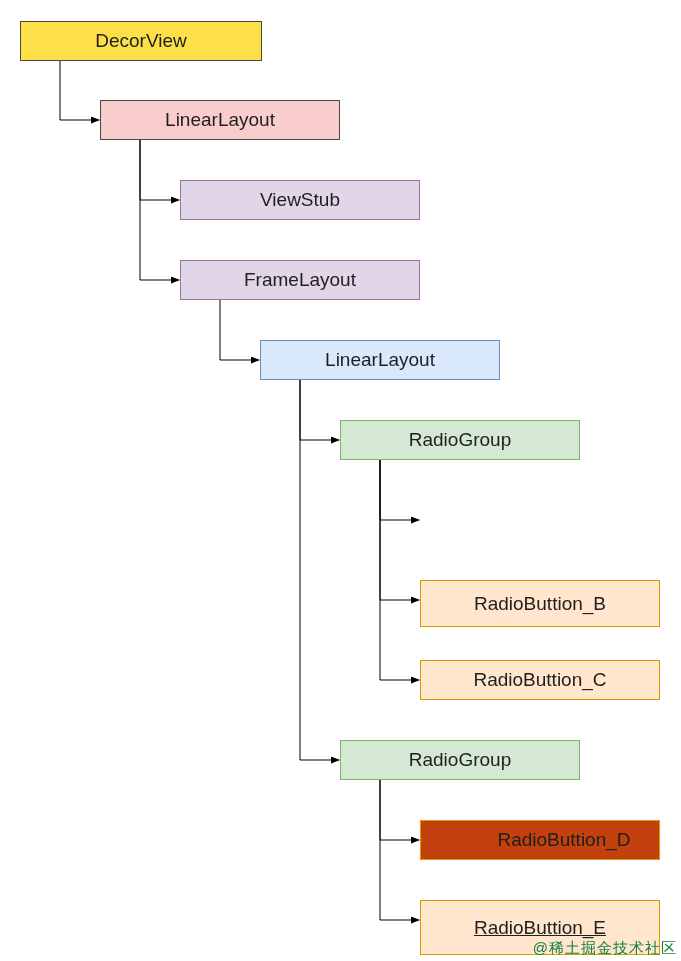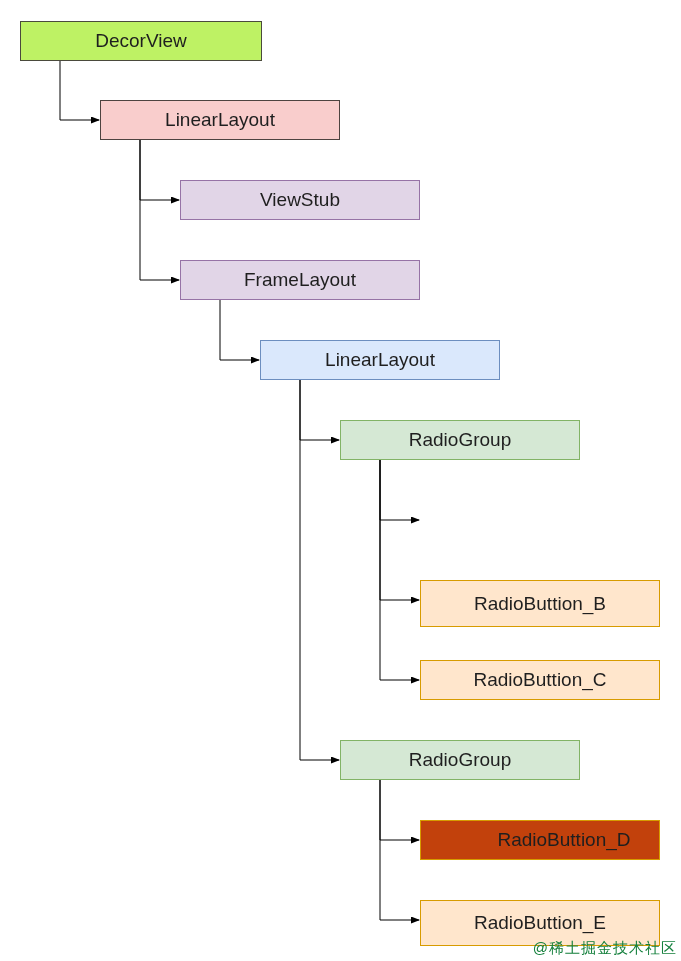--- a/index.html
+++ b/index.html
@@ -41,21 +41,21 @@
       <polyline points="300,380 300,760 339,760" marker-end="url(#arrow)"></polyline>
       <polyline points="380,460 380,520 419,520" marker-end="url(#arrow)"></polyline>
       <polyline points="380,460 380,600 419,600" marker-end="url(#arrow)"></polyline>
       <polyline points="380,460 380,680 419,680" marker-end="url(#arrow)"></polyline>
       <polyline points="380,780 380,840 419,840" marker-end="url(#arrow)"></polyline>
       <polyline points="380,780 380,920 419,920" marker-end="url(#arrow)"></polyline>
     </svg>
 
   <div class="nodes">
 
-  <div class="node" style="left: 20px; top: 21px; width: 242px; height: 40px; background: #bef264; border-color: rgb(74, 74, 60);">
+  <div class="node" style="left: 20px; top: 21px; width: 242px; height: 40px; background: #fde047; border-color: rgb(74, 74, 60);">
         <span>DecorView</span>
       </div>
       <div class="node" style="left: 100px; top: 100px; width: 240px; height: 40px; background: rgb(249, 205, 204); border-color: rgb(78, 67, 64);">
         <span>LinearLayout</span>
       </div>
       <div class="node" style="left: 180px; top: 260px; width: 240px; height: 40px; background: rgb(225, 213, 231); border-color: rgb(150, 115, 166);">
         <span>FrameLayout</span>
       </div>
       <div class="node" style="left: 180px; top: 180px; width: 240px; height: 40px; background: rgb(225, 213, 231); border-color: rgb(150, 115, 166);">
         <span>ViewStub</span>
@@ -71,19 +71,19 @@
       </div>
       <div class="node" style="left: 420px; top: 660px; width: 240px; height: 40px; background: rgb(255, 230, 204); border-color: rgb(215, 155, 0);">
         <span>RadioButtion_C</span>
       </div>
       <div class="node" style="left: 340px; top: 740px; width: 240px; height: 40px; background: rgb(213, 232, 212); border-color: rgb(130, 179, 102);">
         <span>RadioGroup</span>
       </div>
       <div class="node" style="left: 420px; top: 820px; width: 240px; height: 40px; background: #c2410c; border-color: rgb(215, 155, 0); padding-left: 48px;">
         <span>RadioButtion_D</span>
       </div>
-      <div class="node" style="left: 420px; top: 900px; width: 240px; height: 46px; background: rgb(255, 230, 204); border-color: rgb(215, 155, 0);">
+      <div class="node" style="left: 420px; top: 900px; width: 240px; height: 55px; background: rgb(255, 230, 204); border-color: rgb(215, 155, 0); text-decoration: underline;">
         <span>RadioButtion_E</span>
       </div>
     </div>
 
   <div class="watermark">@稀土掘金技术社区</div>
 </div>
 
 </body></html>

